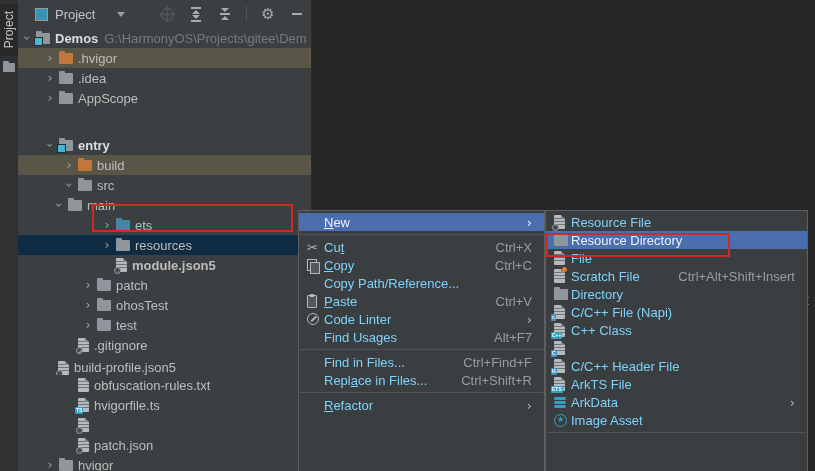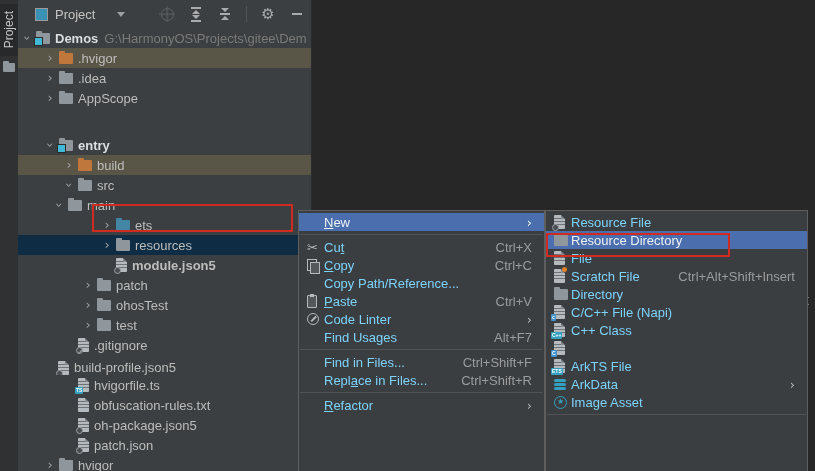--- a/index.html
+++ b/index.html
@@ -220,36 +220,35 @@
       </div>
       <div class="row" style="padding-left: 22px; align-items: flex-end;">
         <span class="chev none">›</span>
         <span class="icon i-page">
           <span class="ov ov-gear"></span>
         </span>
         <span class="lbl">build-profile.json5</span>
       </div>
       <div class="row" style="padding-left: 42px;">
         <span class="chev none">›</span>
-        <span class="icon i-page">
-          <span class="ov ov-badge bg-teal">TS</span>
-        </span>
-        <span class="lbl">hvigorfile.ts</span>
-      </div>
-      <div class="row" style="padding-left: 42px;">
-        <span class="chev none">›</span>
         <span class="icon i-page"></span>
         <span class="lbl">obfuscation-rules.txt</span>
       </div>
       <div class="row" style="padding-left: 42px;">
         <span class="chev none">›</span>
         <span class="icon i-page">
+          <span class="ov ov-badge bg-teal">TS</span>
+        </span>
+        <span class="lbl">hvigorfile.ts</span>
+      </div>
+      <div class="row" style="padding-left: 42px;">
+        <span class="chev none">›</span>
+        <span class="icon i-page">
           <span class="ov ov-gear"></span>
         </span>
-        <span class="lbl">oh-package.json5</span>
       </div>
       <div class="row" style="padding-left: 42px;">
         <span class="chev none">›</span>
         <span class="icon i-page">
           <span class="ov ov-gear"></span>
         </span>
         <span class="lbl">patch.json</span>
       </div>
       <div class="row" style="padding-left: 23px;">
         <span class="chev">›</span>
@@ -309,21 +308,21 @@
     </div>
     <div class="mi">
       <span class="micon"></span>
       <span class="mlbl">Find Usages</span>
       <span class="msc">Alt+F7</span>
     </div>
     <div class="msep"></div>
     <div class="mi">
       <span class="micon"></span>
       <span class="mlbl">Find in Files...</span>
-      <span class="msc">Ctrl+Shift+F</span>
+      <span class="msc">Ctrl+Find+F</span>
     </div>
     <div class="mi">
       <span class="micon"></span>
       <span class="mlbl">Repl<u>a</u>ce in Files...</span>
       <span class="msc">Ctrl+Shift+R</span>
     </div>
     <div class="msep"></div>
     <div class="mi">
       <span class="micon"></span>
       <span class="mlbl"><u>R</u>efactor</span>
@@ -382,20 +381,28 @@
         </span>
       </span>
       <span class="mlbl">C++ Class</span>
     </div>
     <div class="mi">
       <span class="micon">
         <span class="icon i-page">
           <span class="ov ov-badge bg-blue">C</span>
         </span>
       </span>
+    </div>
+    <div class="mi">
+      <span class="micon">
+        <span class="icon i-page">
+          <span class="ov ov-badge bg-blue">H</span>
+        </span>
+      </span>
+      <span class="mlbl">C/C++ Header File</span>
     </div>
     <div class="mi">
       <span class="micon">
         <span class="icon i-page">
           <span class="ov ov-badge bg-teal">ETS</span>
         </span>
       </span>
       <span class="mlbl">ArkTS File</span>
     </div>
     <div class="mi">

